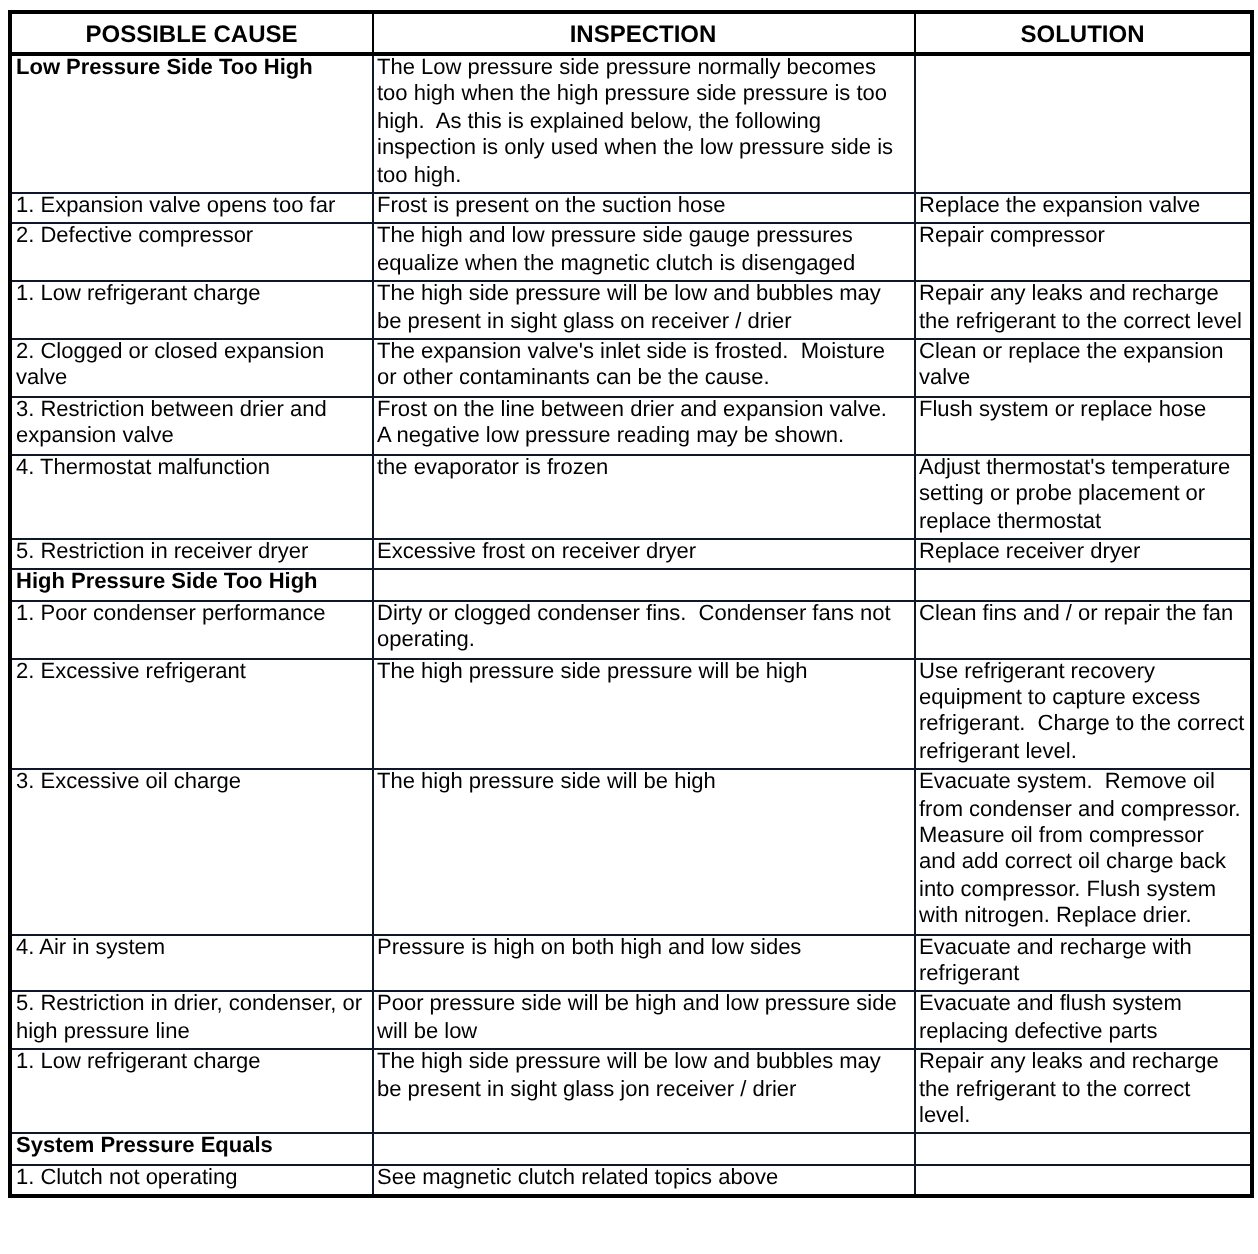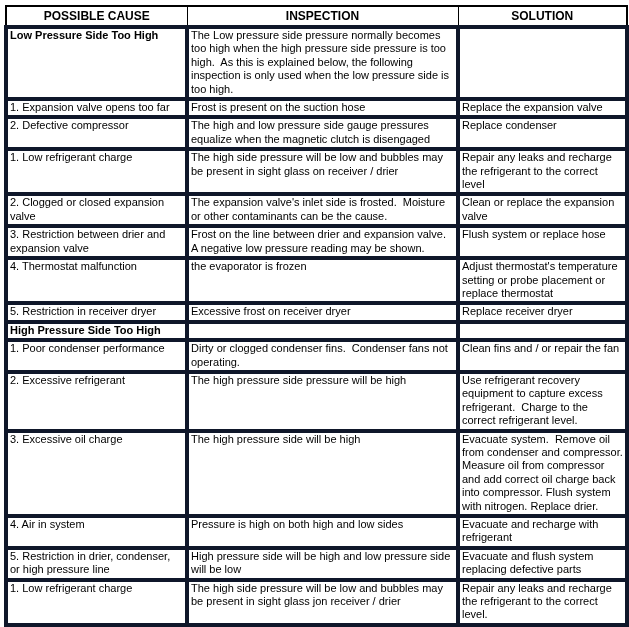--- a/index.html
+++ b/index.html
@@ -31,21 +31,21 @@
   th {
     border: 1px solid #000000;
     border-bottom: 2px solid #000000;
     font-size: 12px;
     font-weight: bold;
     height: 21px;
     padding: 0 18px;
     vertical-align: middle;
   }
   td {
-    border: 4px solid #0f172a;
+    border: 1px solid #0f172a;
     font-size: 11px;
     line-height: 13.4px;
     vertical-align: top;
     padding: 0 2px 1px 2px;
     white-space: pre-wrap;
     word-wrap: break-word;
   }
   tr.section td { height: 13px; }
   tr.section td.col-cause { font-weight: bold; }
 </style>
@@ -74,21 +74,21 @@
           <td class="col-solution"></td>
         </tr>
         <tr class="item">
           <td class="col-cause">1. Expansion valve opens too far</td>
           <td class="col-inspection">Frost is present on the suction hose</td>
           <td class="col-solution">Replace the expansion valve</td>
         </tr>
         <tr class="item">
           <td class="col-cause">2. Defective compressor</td>
           <td class="col-inspection">The high and low pressure side gauge pressures equalize when the magnetic clutch is disengaged</td>
-          <td class="col-solution">Replace condenser</td>
+          <td class="col-solution">Repair compressor</td>
         </tr>
         <tr class="item">
           <td class="col-cause">1. Low refrigerant charge</td>
           <td class="col-inspection">The high side pressure will be low and bubbles may be present in sight glass on receiver / drier</td>
           <td class="col-solution">Repair any leaks and recharge the refrigerant to the correct level</td>
         </tr>
         <tr class="item">
           <td class="col-cause">2. Clogged or closed expansion valve</td>
           <td class="col-inspection">The expansion valve's inlet side is frosted.  Moisture or other contaminants can be the cause.</td>
           <td class="col-solution">Clean or replace the expansion valve</td>
@@ -128,21 +128,21 @@
           <td class="col-inspection">The high pressure side will be high</td>
           <td class="col-solution">Evacuate system.  Remove oil from condenser and compressor.  Measure oil from compressor and add correct oil charge back into compressor. Flush system with nitrogen. Replace drier.</td>
         </tr>
         <tr class="item">
           <td class="col-cause">4. Air in system</td>
           <td class="col-inspection">Pressure is high on both high and low sides</td>
           <td class="col-solution">Evacuate and recharge with refrigerant</td>
         </tr>
         <tr class="item">
           <td class="col-cause">5. Restriction in drier, condenser, or high pressure line</td>
-          <td class="col-inspection">High pressure side will be high and low pressure side will be low</td>
+          <td class="col-inspection">Poor pressure side will be high and low pressure side will be low</td>
           <td class="col-solution">Evacuate and flush system replacing defective parts</td>
         </tr>
         <tr class="item">
           <td class="col-cause">1. Low refrigerant charge</td>
           <td class="col-inspection">The high side pressure will be low and bubbles may be present in sight glass jon receiver / drier</td>
           <td class="col-solution">Repair any leaks and recharge the refrigerant to the correct level.</td>
         </tr>
         <tr class="section">
           <td class="col-cause">System Pressure Equals</td>
           <td class="col-inspection"></td>

